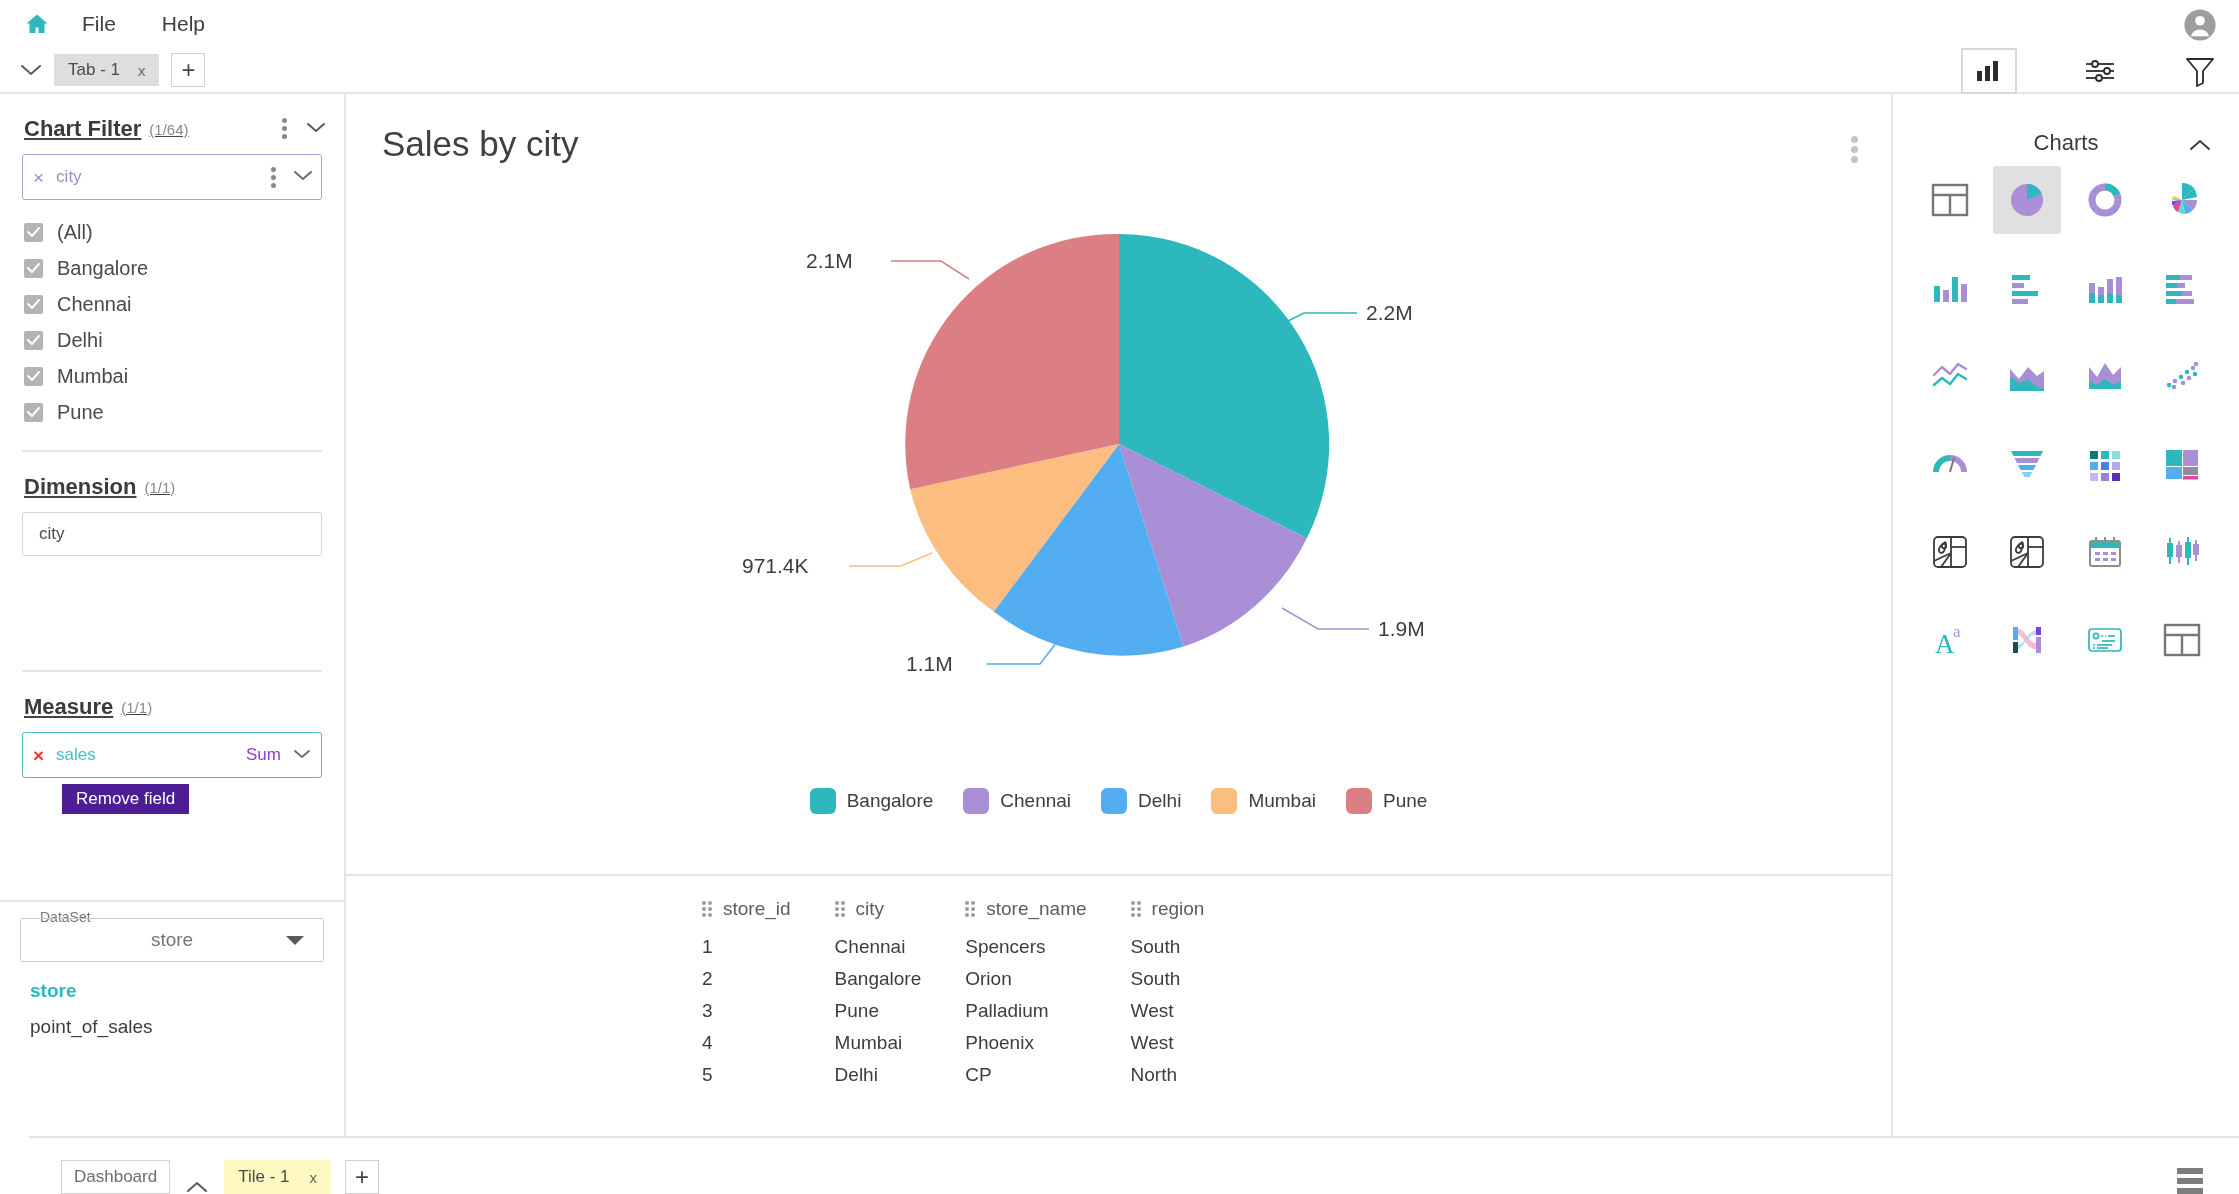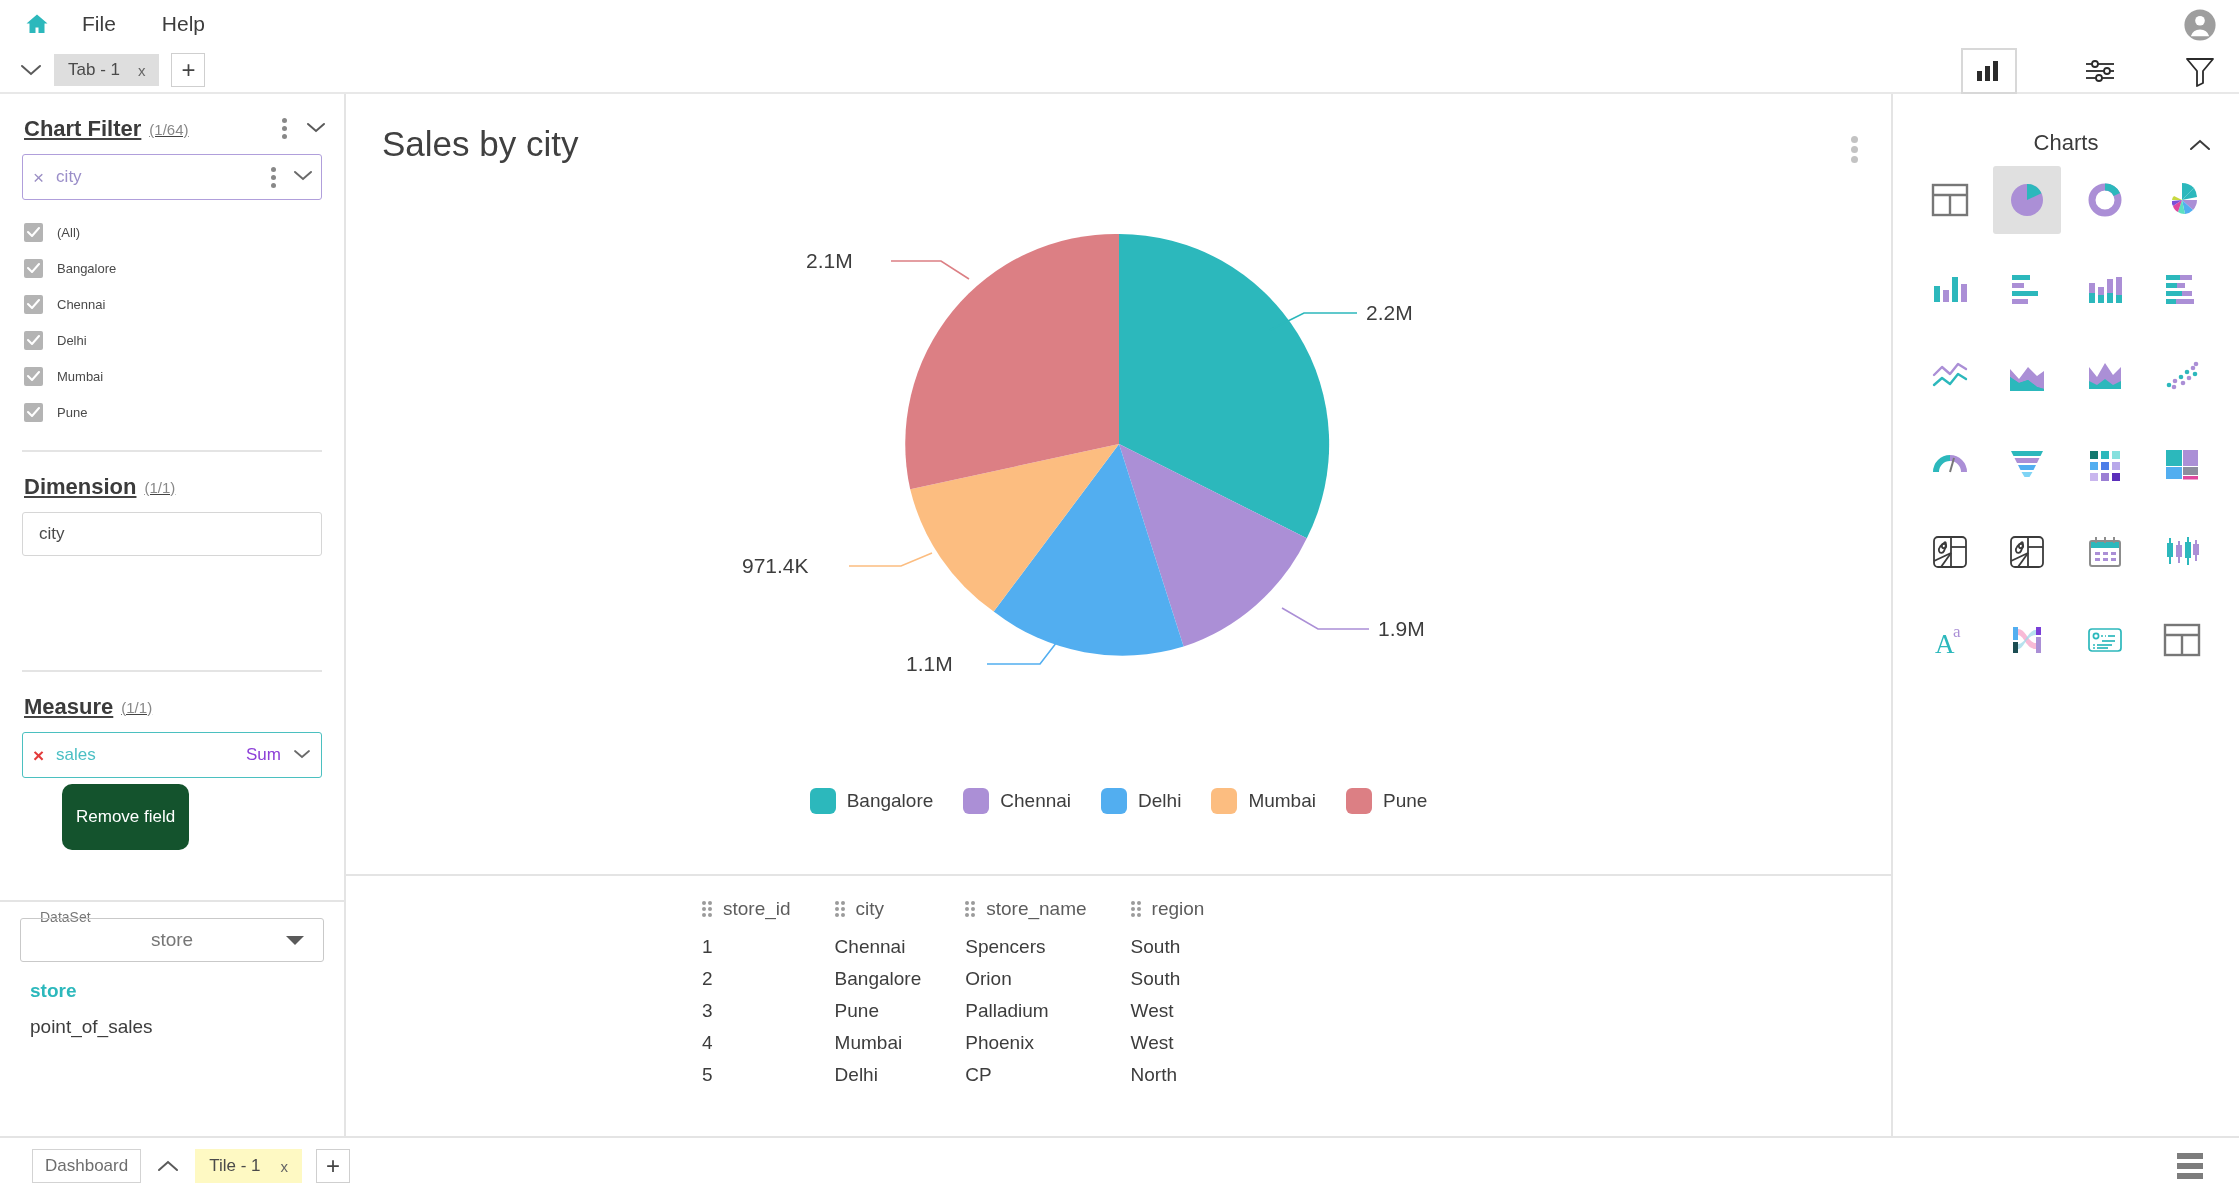--- a/index.html
+++ b/index.html
@@ -81,42 +81,42 @@
   .ff-label { font-size: 17px; color: #9a8ec9; }
   .ff-icons { position: absolute; right: 8px; display:flex; align-items:center; gap: 16px; }
 
   .check-list { padding: 14px 6px 6px 8px; }
   .check-row { display: flex; align-items: center; gap: 14px; height: 36px; cursor: pointer; }
   .cbox {
     width: 19px; height: 19px; background: #b4b4b4; border-radius: 2px;
     display:flex; align-items:center; justify-content:center; flex: 0 0 19px;
   }
   .cbox svg { display:block; }
-  .check-label { font-size: 13px; color: #4a4a4a; }
+  .check-label { font-size: 20px; color: #4a4a4a; }
 
   .divider { height: 2px; background: #e4e4e4; margin: 14px 6px 0 6px; }
 
   .plain-field {
     height: 44px; border: 1.5px solid #d6d6d6; border-radius: 3px;
     display: flex; align-items: center; padding: 0 16px; margin: 0 6px;
     font-size: 17px; color: #4a4a4a;
   }
   .measure-field {
     height: 46px; border: 1.5px solid #4bc0c0; border-radius: 3px;
     display: flex; align-items: center; padding: 0 10px; gap: 12px;
     margin: 0 6px; position: relative;
   }
   .mf-x { color: #e33b3b; font-size: 19px; font-weight: bold; cursor:pointer; line-height:1;}
   .mf-label { font-size: 17px; color: #4bbfc4; }
   .mf-right { position:absolute; right: 10px; display:flex; align-items:center; gap: 12px; }
   .mf-agg { font-size: 17px; color: #8d40d8; cursor: pointer; text-align: center; }
 
   .tooltip-box {
-    position: absolute; background: #14532d; color: #fff;
-    font-size: 17px; padding: 23px 14px; white-space: nowrap; z-index: 50; border-radius: 10px;
+    position: absolute; background: #4c1d95; color: #fff;
+    font-size: 17px; padding: 5px 14px; white-space: nowrap; z-index: 50;
   }
 
   .lp-bottom { flex: 0 0 236px; border-top: 2px solid #e4e4e4; padding: 8px 16px 0 16px; }
   .dataset-wrap { position: relative; margin: 8px 4px 0 4px; }
   .dataset-legend {
     position: absolute; top: -9px; left: 14px; background: #fff; padding: 0 6px;
     font-size: 14px; color: #777;
   }
   .dataset-select {
     height: 44px; border: 1.5px solid #c9c9c9; border-radius: 3px;
@@ -177,22 +177,22 @@
     row-gap: 20px; padding: 10px 18px 0 18px; justify-items: center;
   }
   .chart-cell {
     width: 68px; height: 68px; display: flex; align-items: center; justify-content: center;
     cursor: pointer; border-radius: 3px;
   }
   .chart-cell.selected { background: #e0e0e0; }
 
   
   .bottombar {
-    height: 58px; flex: 0 0 58px; display: flex; align-items: center;
-    padding: 0 16px; border-top: 2px solid #e4e4e4; position: relative; gap: 0;
+    height: 58px; flex: 0 0 58px; display: flex; align-items: flex-end;
+    padding: 0 16px; border-top: 2px solid #e4e4e4; position: relative; gap: 0; margin-left: 29px;
   }
   .dash-btn {
     border: 1.5px solid #d3d3d3; background: #fff; height: 34px;
     display: flex; align-items: center; padding: 0 12px;
     font-size: 17px; color: #6e6e6e; cursor: pointer; margin-left: 16px;
   }
   .bb-chev { margin: 0 16px; cursor: pointer; display:flex; align-items:center; }
   .tile-tab {
     background: #fef9c3; height: 34px; display: flex; align-items: center;
     padding: 0 14px; gap: 20px; cursor: pointer;

